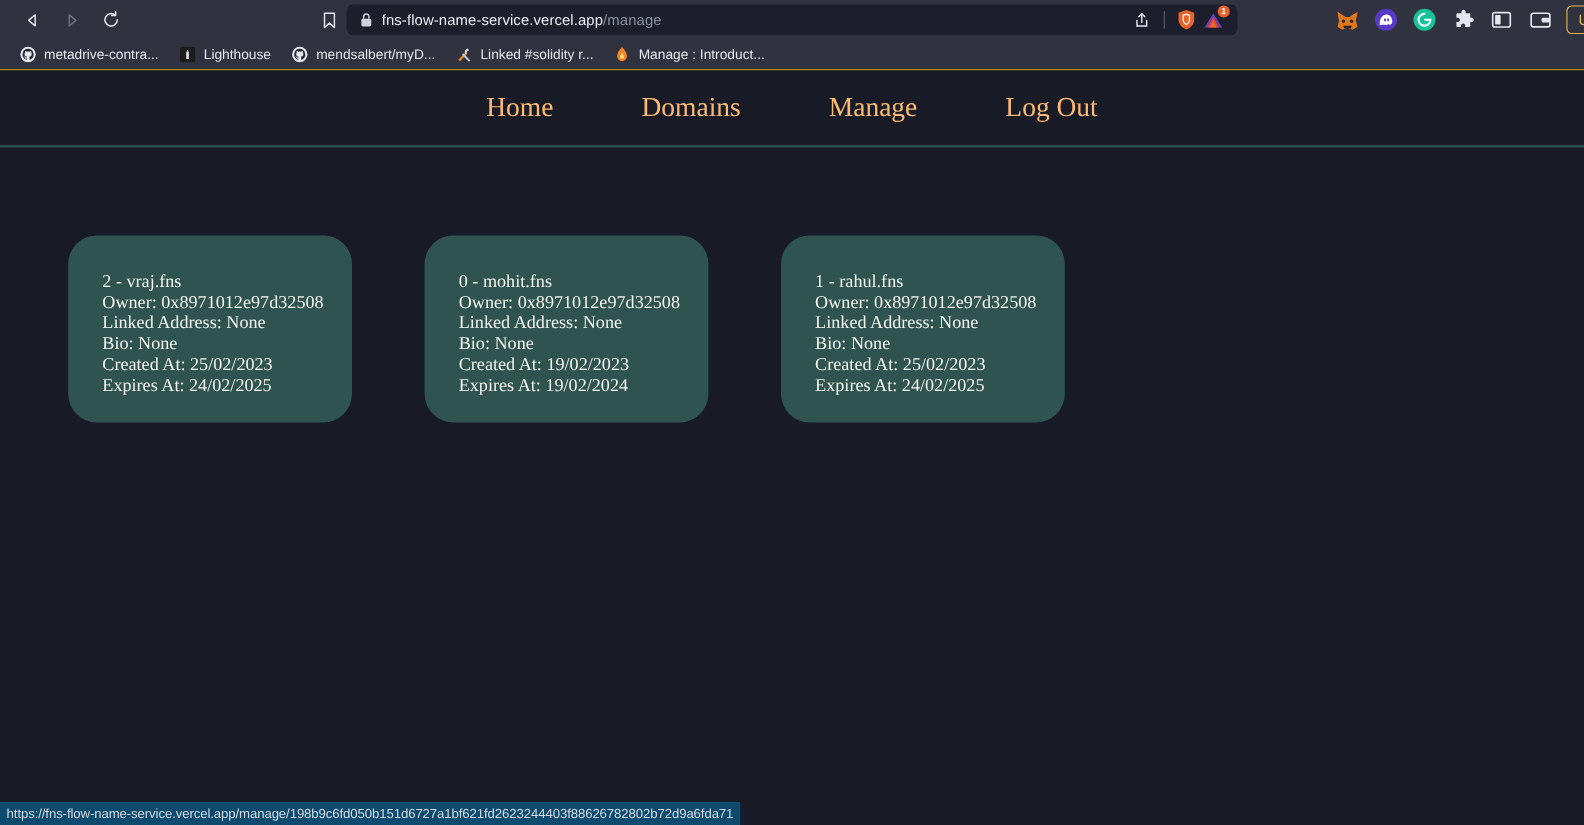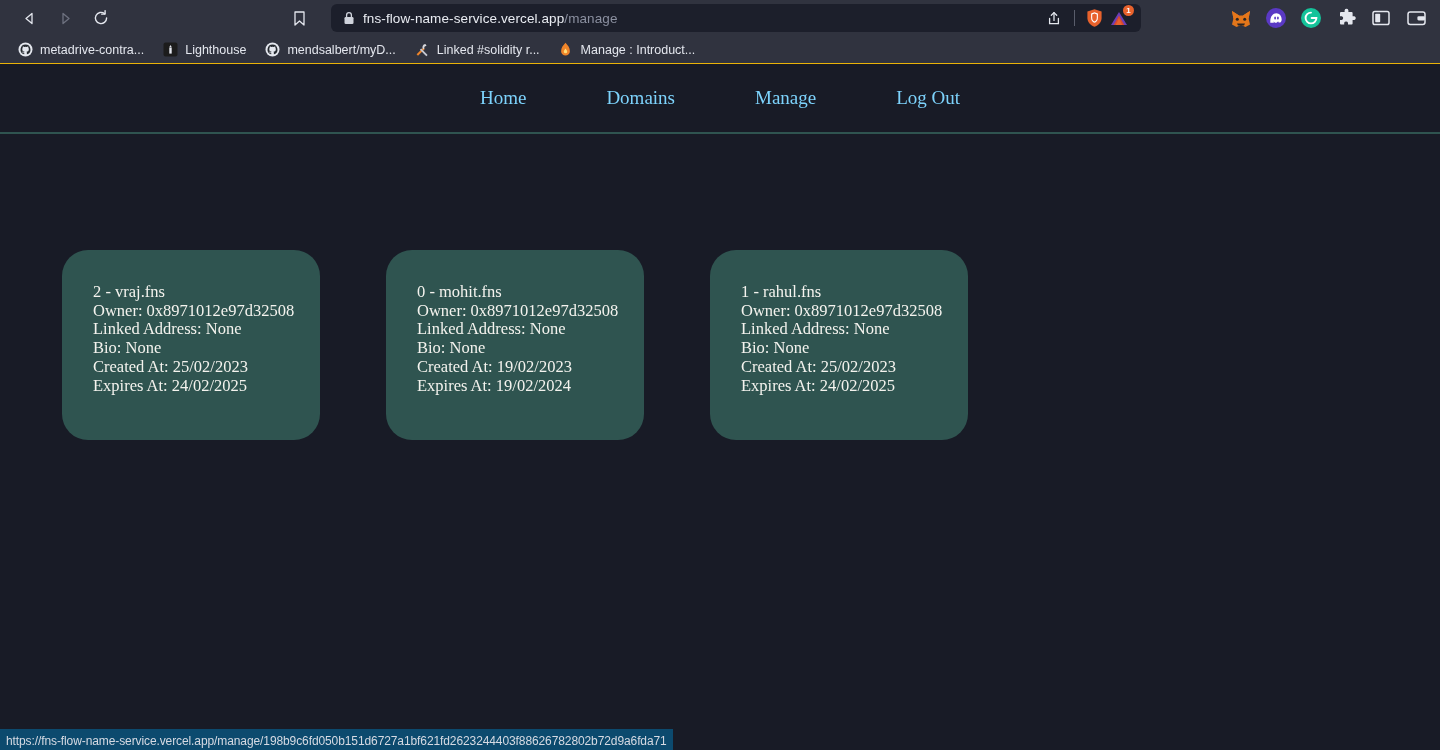--- a/index.html
+++ b/index.html
@@ -47,21 +47,21 @@
   .bookmark-btn {
     margin-left: 176px;
     width: 28px;
     height: 28px;
     display: flex;
     align-items: center;
     justify-content: center;
   }
 
   .urlbar {
-    margin-left: 24px;
+    margin-left: 8px;
     flex: 0 0 810px;
     height: 28px;
     background: #1c1f2b;
     border-radius: 6px;
     display: flex;
     align-items: center;
     padding: 0 8px;
   }
 
   .lock-icon { margin: 0 8px 0 4px; display: flex; align-items: center; }
@@ -162,22 +162,22 @@
   .site-nav {
     height: 70px;
     display: flex;
     align-items: center;
     justify-content: center;
     gap: 0;
     border-bottom: 2px solid #2f5450;
   }
   .nav-link {
     font-family: "Liberation Serif", serif;
-    font-size: 19px;
-    color: #7dd3fc;
+    font-size: 25px;
+    color: #fdba74;
     padding: 0 40px;
     white-space: nowrap;
   }
 
   .content { padding: 42px 0 0 62px; }
 
   .page-title {
     font-family: "Liberation Serif", serif;
     font-size: 35px;
     font-weight: bold;
@@ -186,26 +186,25 @@
   }
 
   .cards {
     display: flex;
     gap: 66px;
     margin-top: 38px;
   }
 
   .domain-card {
     width: 258px;
-    height: 190px;
+    height: 170px;
     background: #2f5450;
     border-radius: 26px;
     padding: 33px 0 2px 31px;
     font-family: "Liberation Serif", serif;
-    margin-top: 36px;
   }
 
   .card-line {
     font-size: 16.5px;
     color: #f4f3ee;
     line-height: 18.7px;
     white-space: nowrap;
   }
 
   

